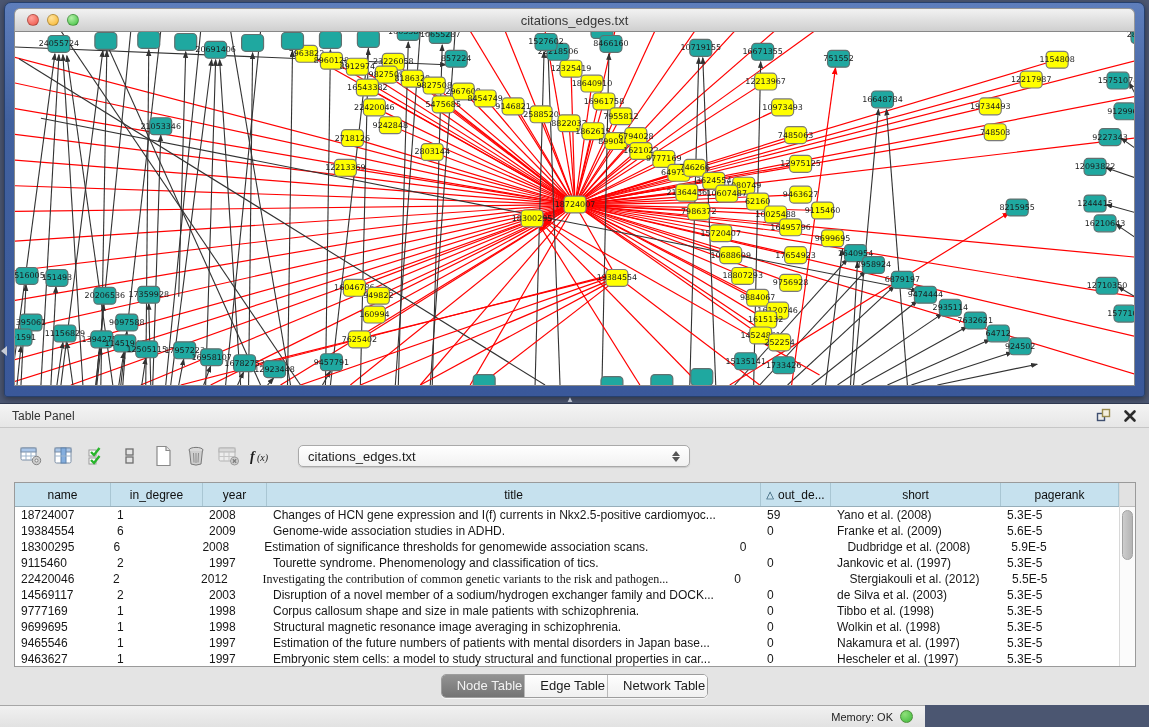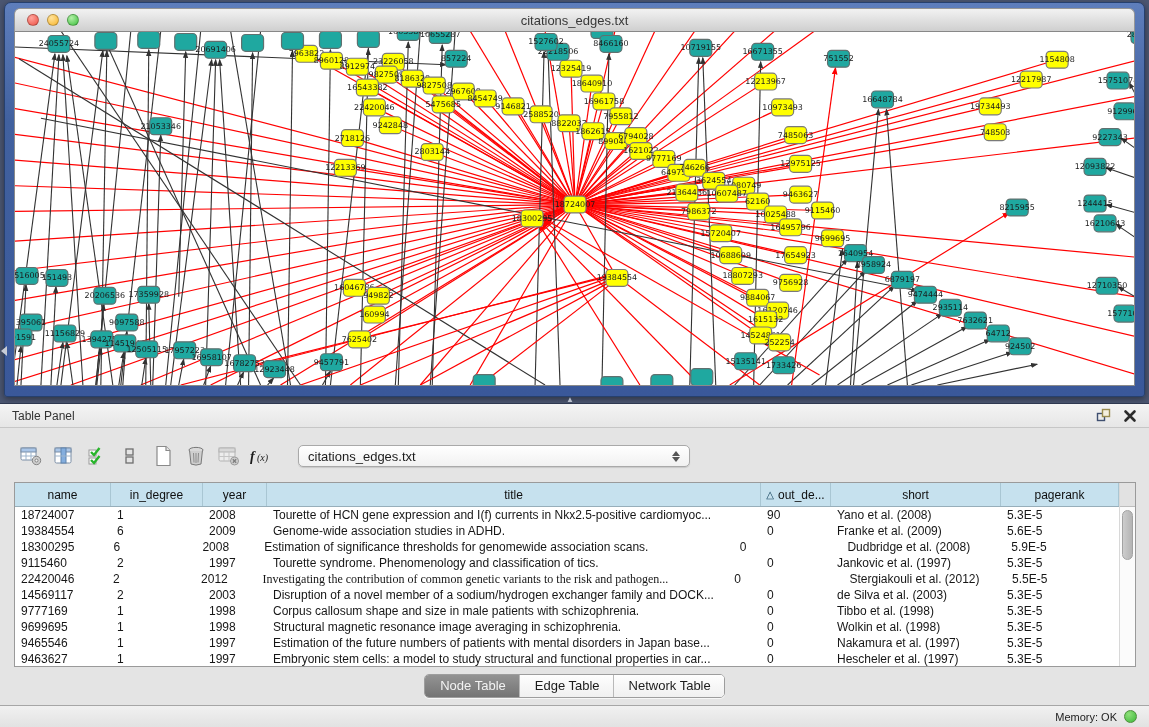--- a/index.html
+++ b/index.html
@@ -61,26 +61,26 @@
   .td{box-sizing:border-box;padding-left:6px;font-size:12px;color:#161616;white-space:nowrap;overflow:hidden;}
   .scrollcol{flex:0 0 15px;border-left:1px solid #d8d8d8;background:#fbfbfb;display:flex;flex-direction:column;}
   .scrollcorner{height:23px;background:#e2e2e2;border-bottom:1px solid #bdbdbd;}
   .scrolltrack{flex:1;position:relative;}
   .scrollthumb{position:absolute;left:2px;right:2px;top:3px;height:48px;border-radius:6px;
     background:linear-gradient(90deg,#cdcdcd,#b4b4b4);border:1px solid #a2a2a2;}
 
   .tabsbar{position:absolute;left:0;right:0;bottom:0;height:38px;display:flex;justify-content:center;align-items:center;}
   .seg{display:flex;border:1px solid #9d9d9d;border-radius:5px;overflow:hidden;background:#fff;
        box-shadow:0 1px 0 rgba(255,255,255,.7);}
-  .seg-item{padding:3px 13px 4px 15px;font-size:13px;color:#1c1c1c;border-right:1px solid #b9b9b9;
+  .seg-item{padding:3px 2px 4px 15px;font-size:13px;color:#1c1c1c;border-right:1px solid #b9b9b9;
        background:linear-gradient(#fefefe,#f0f0f0);}
   .seg-item:last-child{border-right:none;}
   .seg-item.sel{background:linear-gradient(#939393,#747474);color:#f3f3f3;}
 
-  .status{position:absolute;left:0;top:705px;width:1149px;height:22px;box-sizing:border-box;
+  .status{position:absolute;left:0;top:705px;width:925px;height:22px;box-sizing:border-box;
     background:linear-gradient(#f1f1f1,#e2e2e2);border-top:1px solid #a6a6a6;
     display:flex;align-items:center;justify-content:flex-end;padding-right:12px;gap:7px;}
   .mem-label{font-size:11px;color:#222;}
   .mem-dot{width:13px;height:13px;border-radius:50%;box-sizing:border-box;border:1px solid #4e8f3c;
     background:radial-gradient(circle at 35% 30%,#8fe07a,#3db83a);}
 </style>
 </head>
 <body>
 
 <div class="app">
@@ -908,22 +908,22 @@
             </div>
             <div class="th" style="width: 118px;">
               <span>pagerank</span>
             </div>
           </div>
         <div class="tbody" id="tbody">
             <div class="tr">
               <div class="td" style="width: 96px;">18724007</div>
               <div class="td" style="width: 92px;">1</div>
               <div class="td" style="width: 64px;">2008</div>
-              <div class="td" style="width: 494px;">Tourette of HCN gene expression and I(f) currents in Nkx2.5-positive cardiomyoc...</div>
-              <div class="td" style="width: 70px;">90</div>
+              <div class="td" style="width: 494px;">Changes of HCN gene expression and I(f) currents in Nkx2.5-positive cardiomyoc...</div>
+              <div class="td" style="width: 70px;">59</div>
               <div class="td" style="width: 170px;">Yano et al. (2008)</div>
               <div class="td" style="width: 118px;">5.3E-5</div>
             </div>
             <div class="tr">
               <div class="td" style="width: 96px;">19384554</div>
               <div class="td" style="width: 92px;">6</div>
               <div class="td" style="width: 64px;">2009</div>
               <div class="td" style="width: 494px;">Genome-wide association studies in ADHD.</div>
               <div class="td" style="width: 70px;">0</div>
               <div class="td" style="width: 170px;">Franke et al. (2009)</div>

